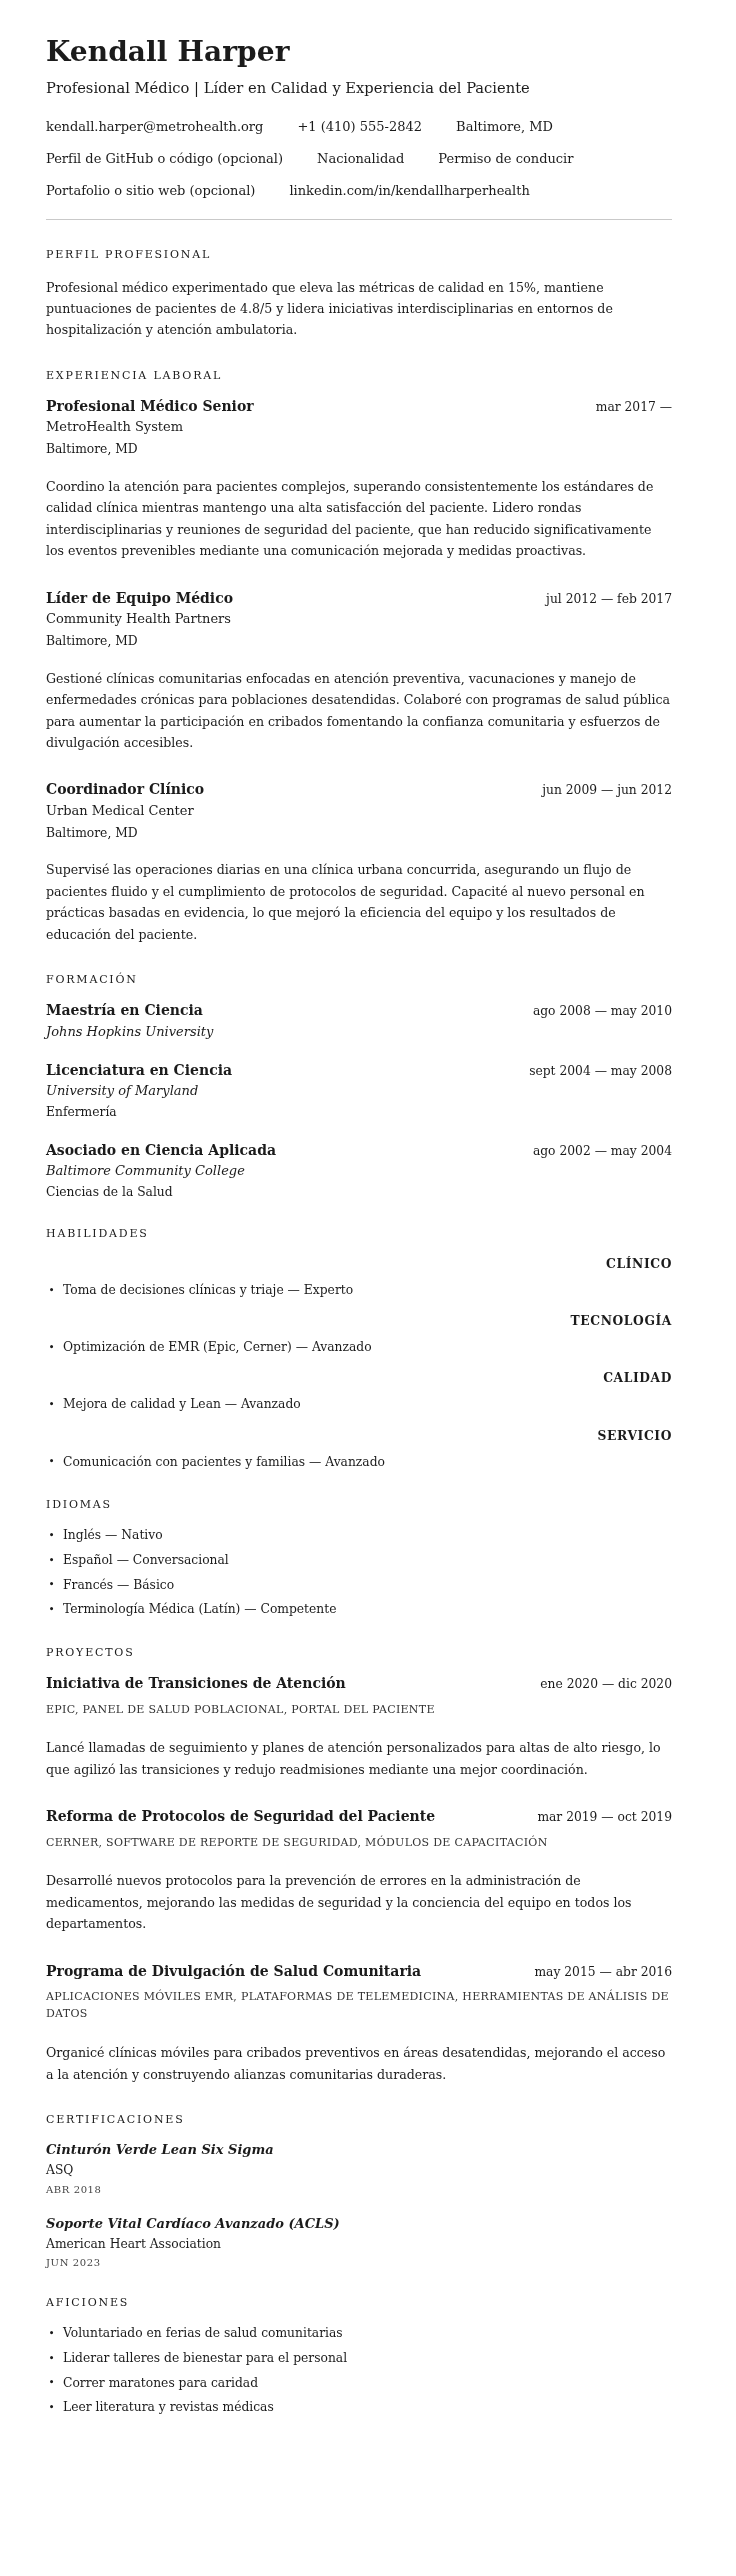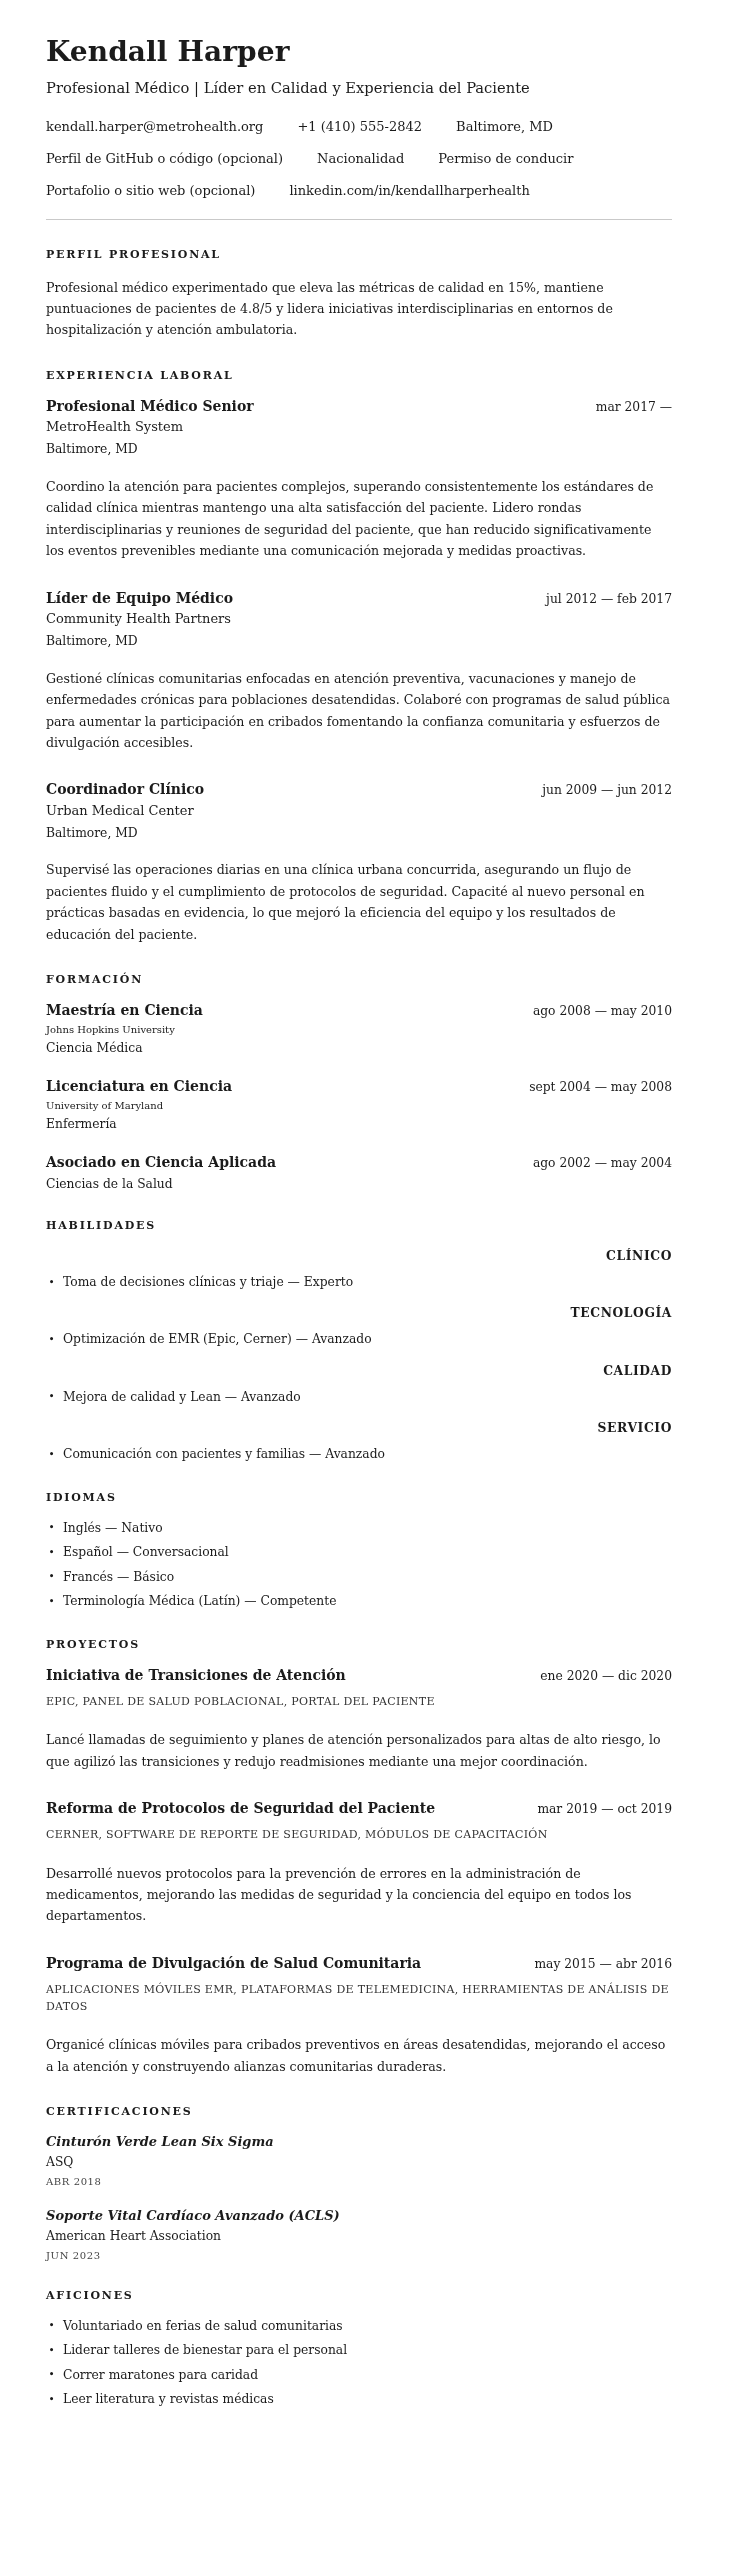--- a/index.html
+++ b/index.html
@@ -39,21 +39,21 @@
   }
   .divider {
     border: none;
     border-top: 1.2px solid #c9c9c9;
     margin: 21px 0 0 0;
   }
 
   
   .section-title {
     font-size: 11px;
-    font-weight: 700;
+    font-weight: 400;
     letter-spacing: 1.8px;
     margin: 28px 0 16px 0;
   }
   .profile-text, .entry-desc {
     font-size: 12.6px;
     line-height: 1.7;
     margin: 0;
   }
 
   
@@ -70,21 +70,21 @@
     margin: 0;
   }
   .entry-date {
     font-size: 12.3px;
     white-space: nowrap;
     margin-left: 14.7px;
   }
   .entry-company { font-size: 13px; margin-top: 5.5px; }
   .entry-location { font-size: 12.3px; margin-top: 8px; }
   .entry-desc { margin-top: 19.6px; }
-  .entry-school { font-size: 10px; margin-top: 5.5px; }
+  .entry-school { font-size: 13px; margin-top: 5.5px; font-style: italic; }
   .entry-field { font-size: 12.3px; margin-top: 6.7px; }
 
   
   .skill-group { margin-bottom: 14.7px; }
   .skill-group-name {
     font-size: 12.3px;
     font-weight: 700;
     letter-spacing: 0.6px;
     margin: 0 0 11px 0;
     text-align: right;
@@ -197,37 +197,37 @@
 
   <section>
     <h2 class="section-title">FORMACIÓN</h2>
 
     <div class="entry" style="margin-bottom:23px">
       <div class="entry-header">
         <h3 class="entry-title">Maestría en Ciencia</h3>
         <span class="entry-date">ago 2008 — may 2010</span>
       </div>
       <div class="entry-school">Johns Hopkins University</div>
-      <div class="entry-field">Ciencia Médica</div>
     </div>
 
     <div class="entry" style="margin-bottom:23px">
       <div class="entry-header">
         <h3 class="entry-title">Licenciatura en Ciencia</h3>
         <span class="entry-date">sept 2004 — may 2008</span>
       </div>
       <div class="entry-school">University of Maryland</div>
       <div class="entry-field">Enfermería</div>
     </div>
 
     <div class="entry" style="margin-bottom:23px">
       <div class="entry-header">
         <h3 class="entry-title">Asociado en Ciencia Aplicada</h3>
         <span class="entry-date">ago 2002 — may 2004</span>
       </div>
+      <div class="entry-school">Baltimore Community College</div>
       <div class="entry-field">Ciencias de la Salud</div>
     </div>
   </section>
 
   <section>
     <h2 class="section-title">HABILIDADES</h2>
 
     <div class="skill-group">
       <h3 class="skill-group-name">CLÍNICO</h3>
       <ul class="bullets">

